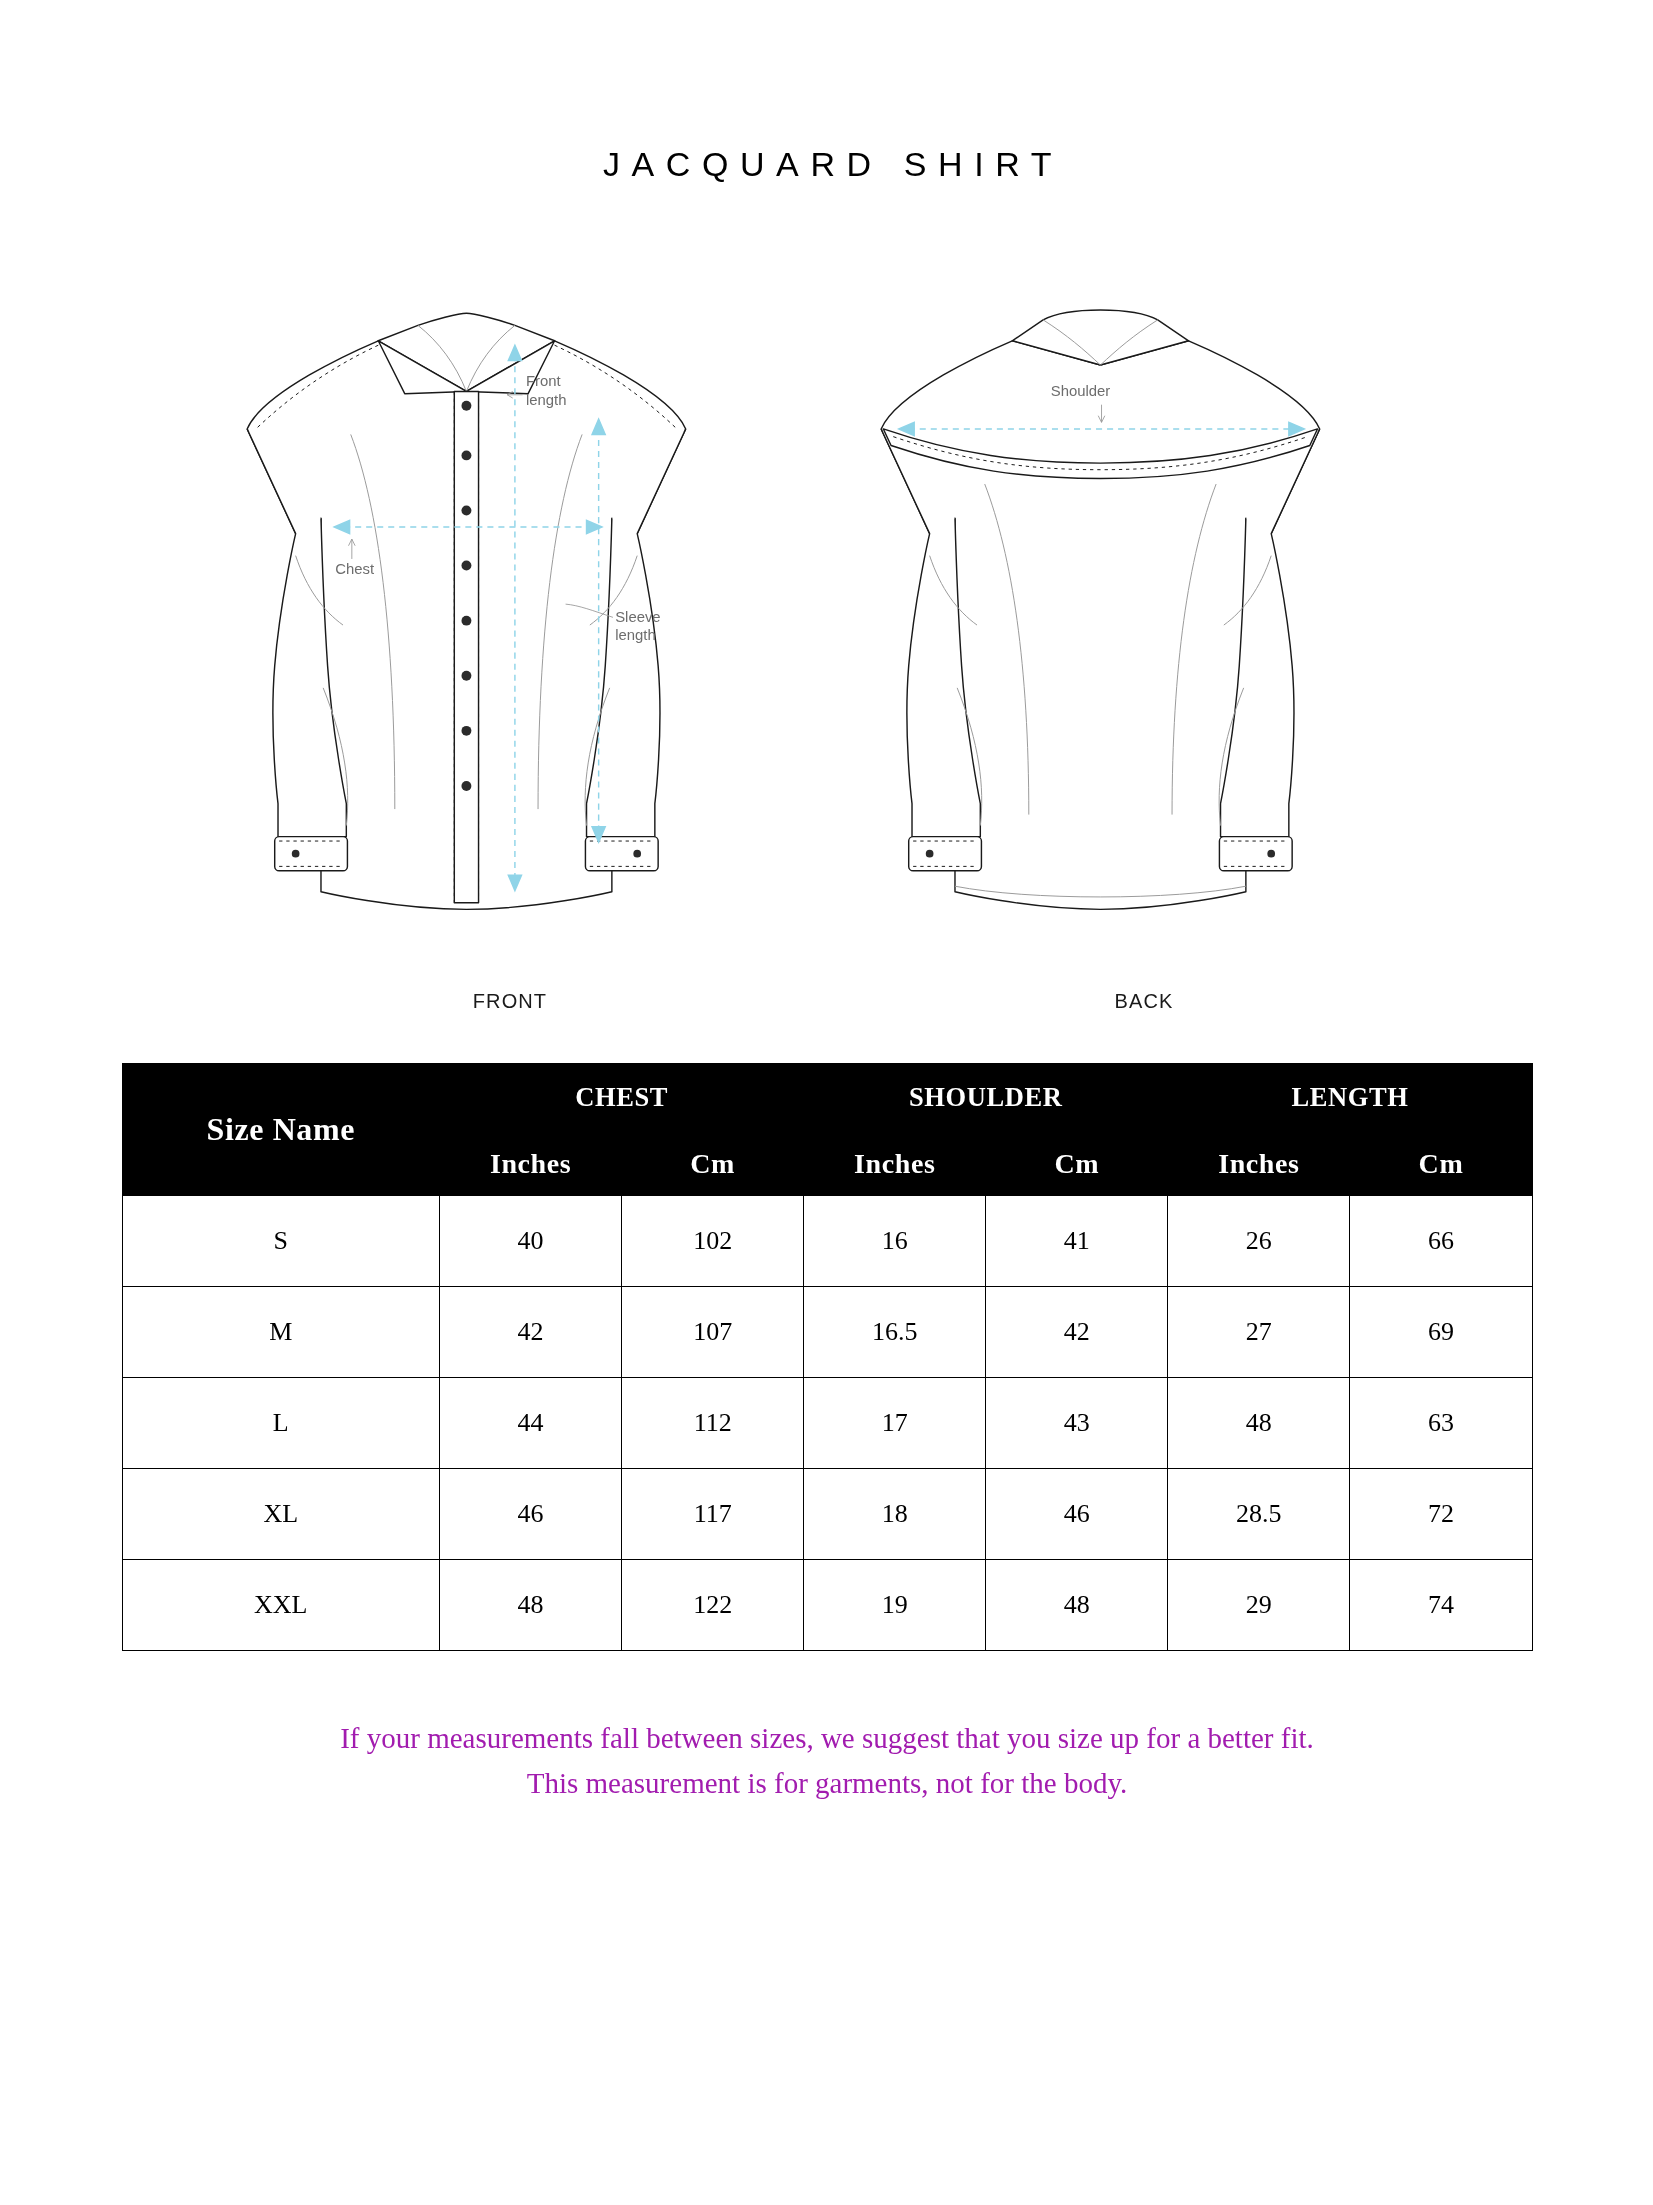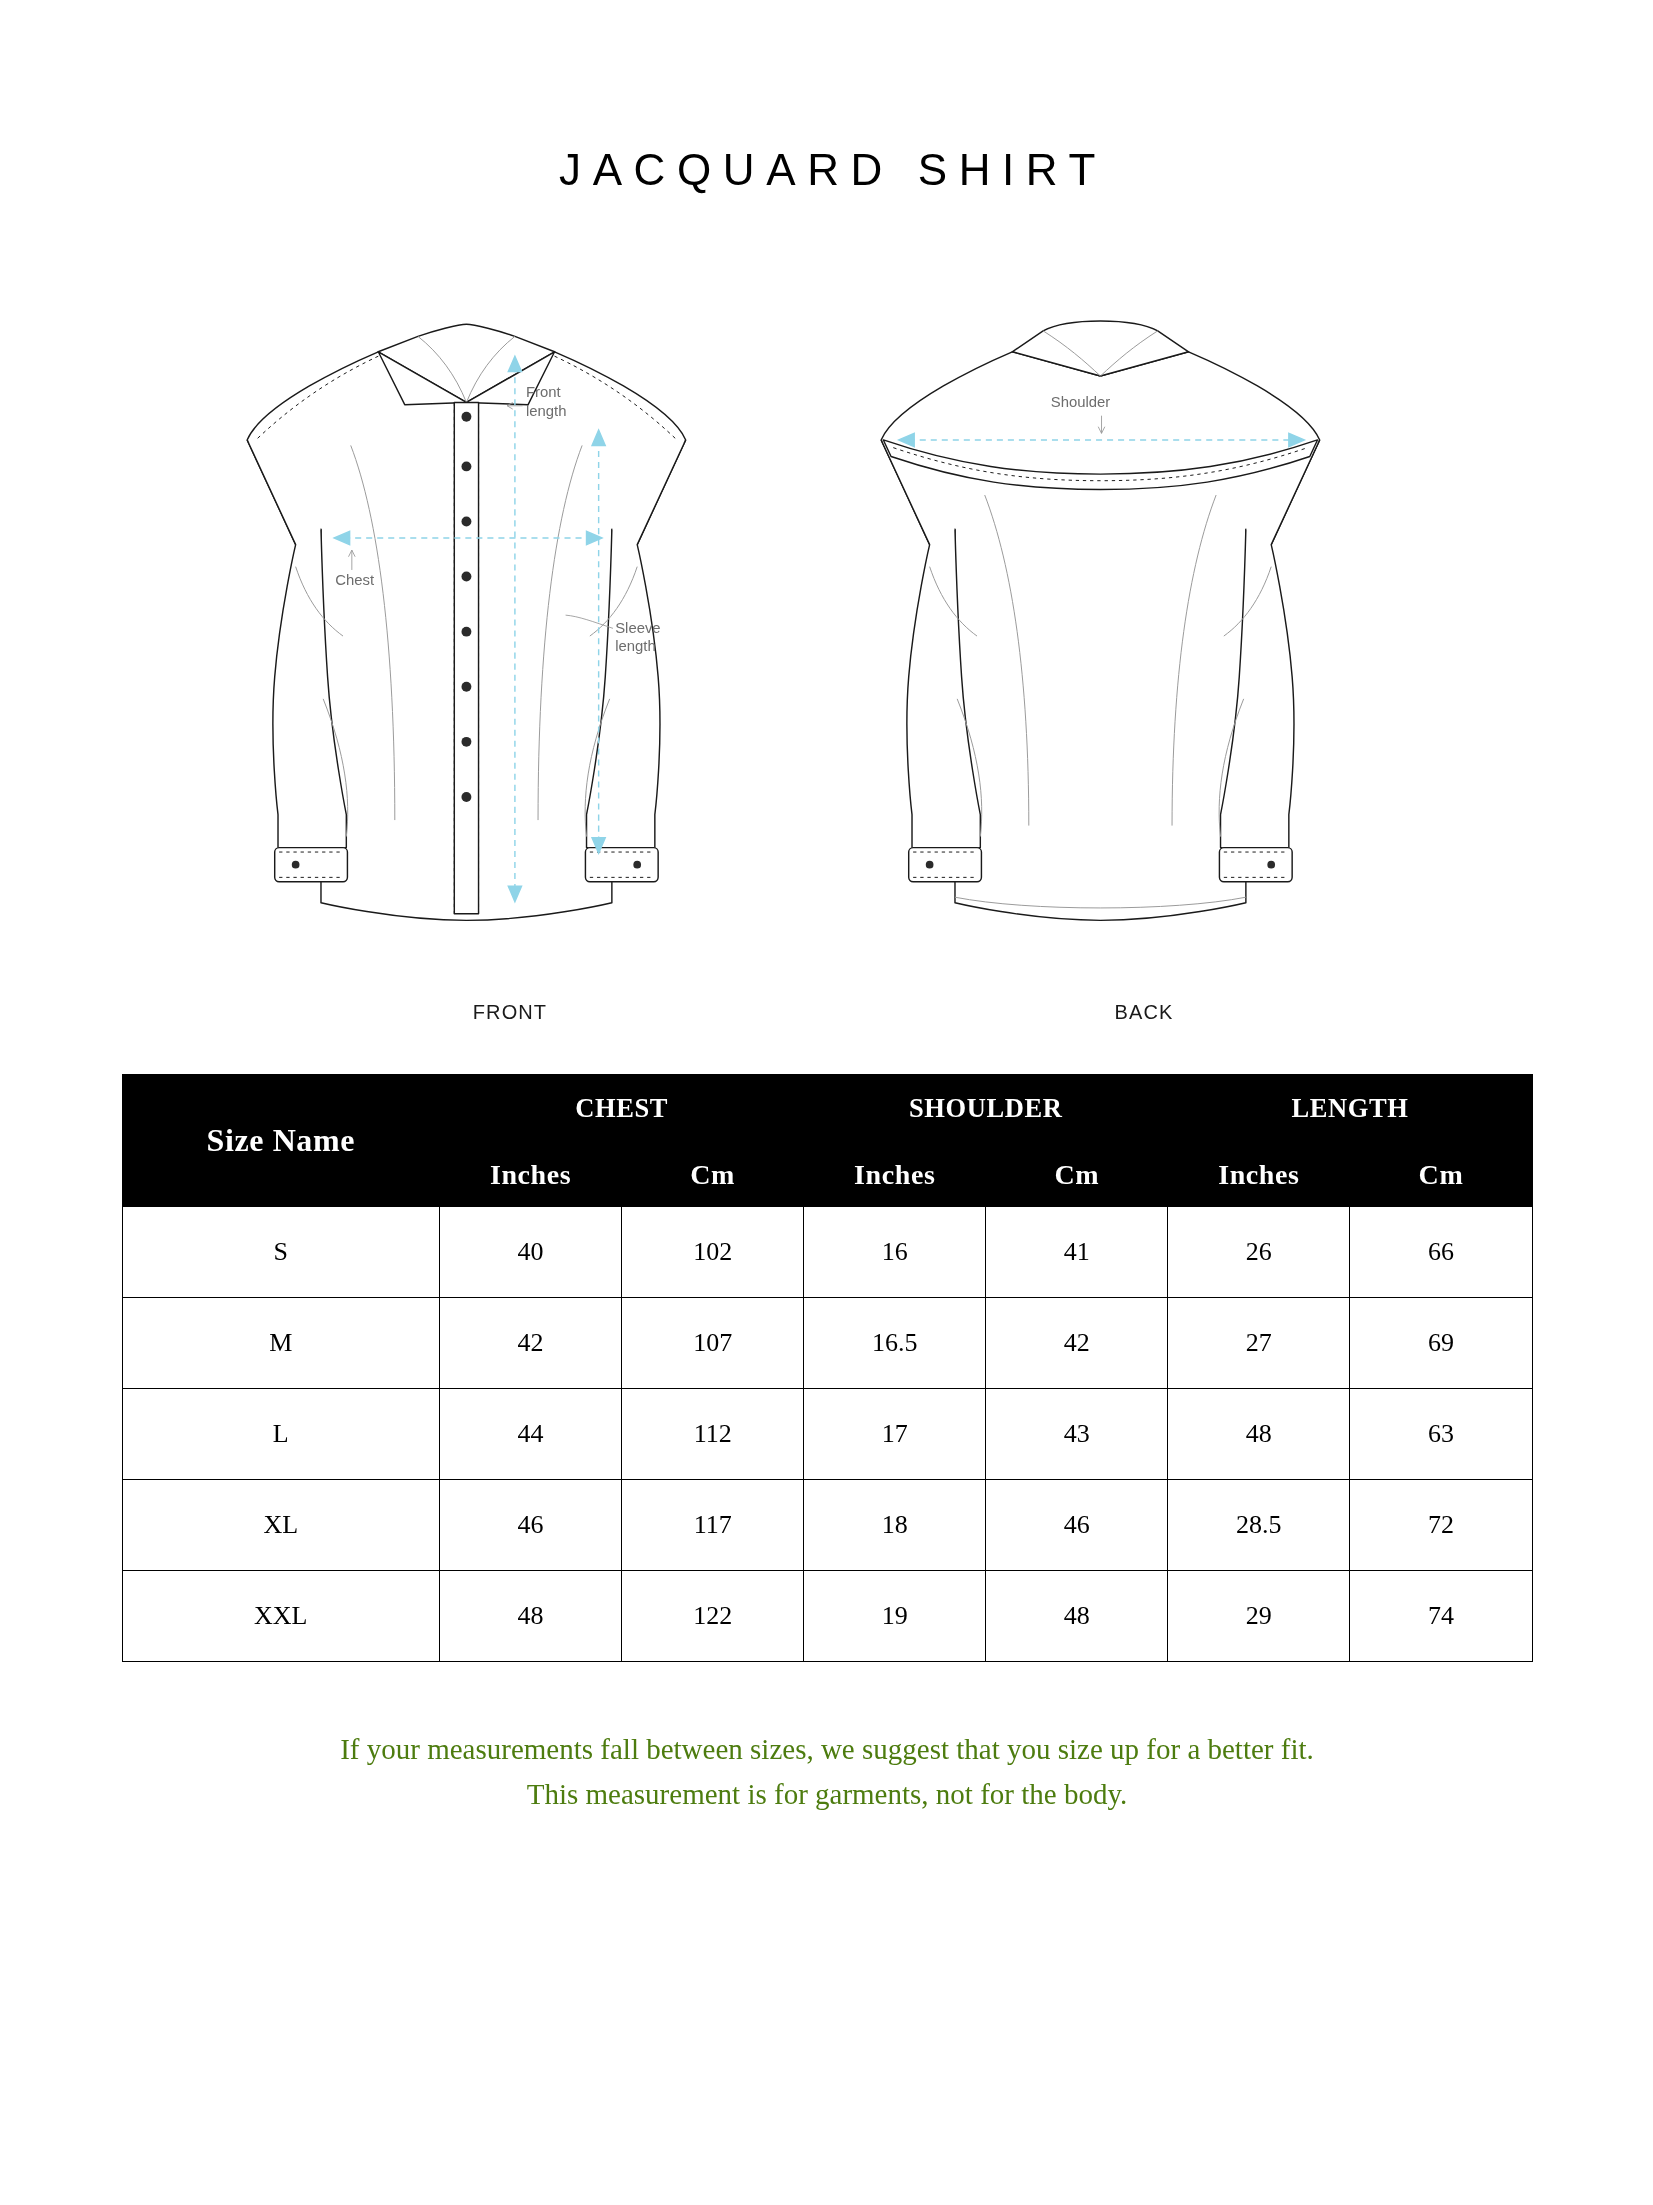--- a/index.html
+++ b/index.html
@@ -33,21 +33,21 @@
     font-weight: bold;
     font-size: 95px;
     letter-spacing: 12px;
     line-height: 1;
     margin: 0;
     padding-left: 12px;
   }
   .subtitle {
     font-family: "Liberation Sans", sans-serif;
     font-weight: normal;
-    font-size: 44px;
+    font-size: 34px;
     letter-spacing: 11.6px;
     margin: 0;
     padding-top: 40px;
     padding-left: 12px;
   }
 
   
   .figures {
     display: flex;
     justify-content: center;
@@ -112,21 +112,21 @@
   .col-size { width: 22.5%; }
   .col-val  { width: 12.9%; }
 
   
   .footnote {
     margin-top: 65px;
     text-align: center;
     font-family: "Liberation Serif", serif;
     font-size: 29px;
     line-height: 1.55;
-    color: #4d7c0f;
+    color: #a21caf;
   }
   .footnote div { margin: 0; }
 
   
   .garment-outline {
     fill: #ffffff;
     stroke: #1a1a1a;
     stroke-width: 2.6;
     stroke-linejoin: round;
   }

